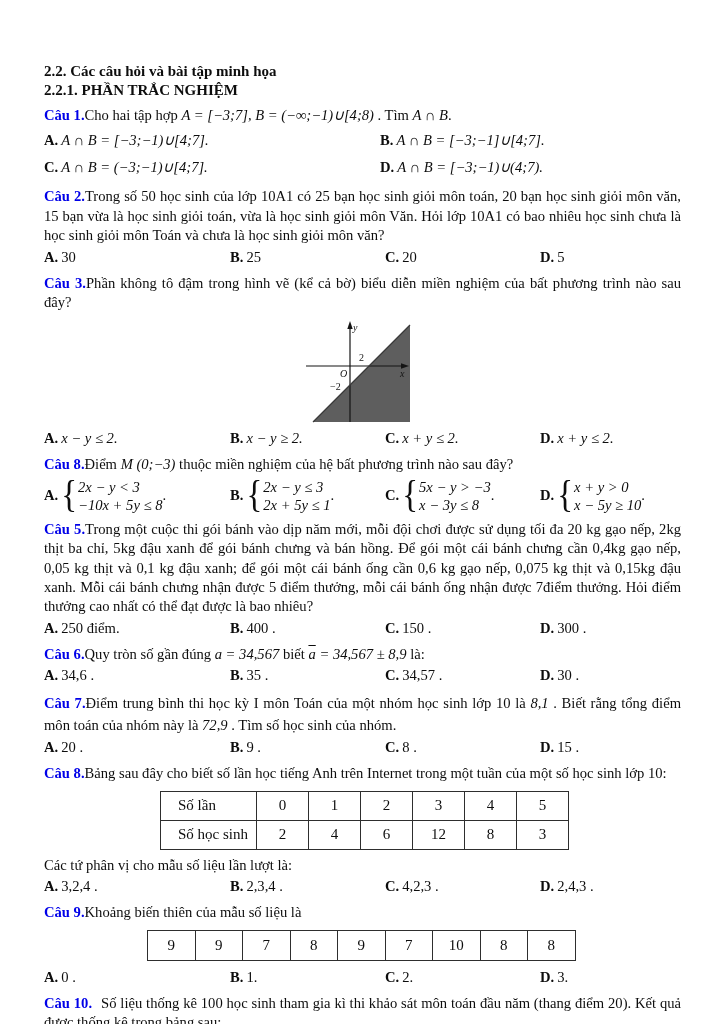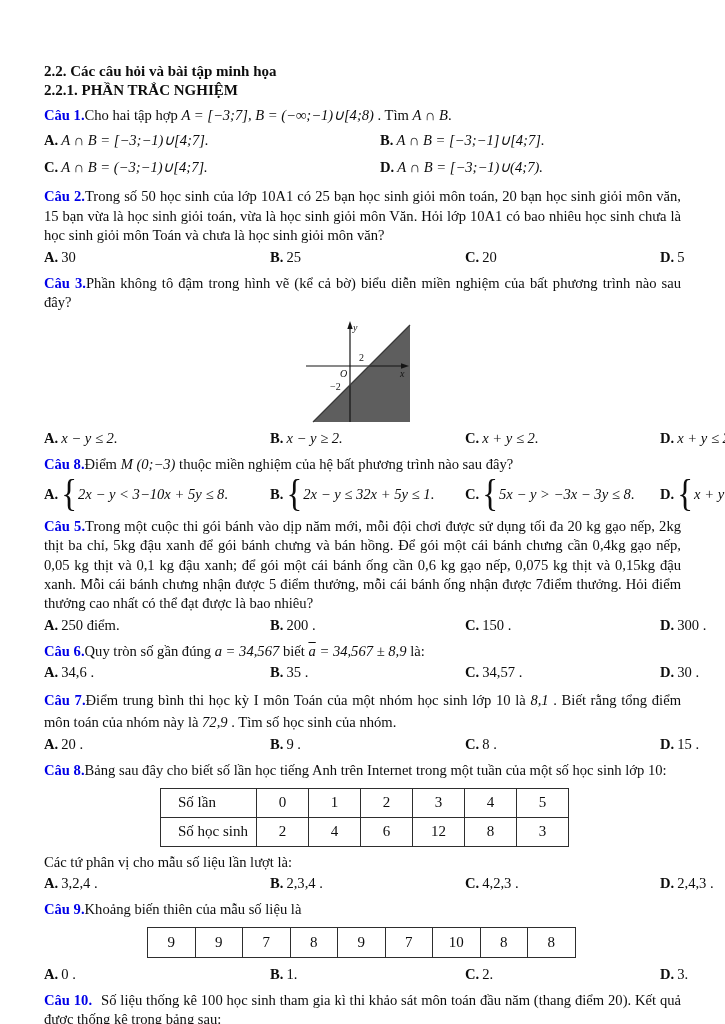--- a/index.html
+++ b/index.html
@@ -11,28 +11,28 @@
   }
   .page { padding:62px 44px 0 44px;border-radius:24px; }
   .h1,.h2 { font-weight:bold; font-size:15px; line-height:19px; }
   .q { margin-top:2px; }
   .qtext { text-align:justify; line-height:19.4px; margin-top:6px; }
   .qlabel { color:#0000e8; font-weight:bold; }
   .qlabel.sp { margin-right:9px; }
   .math { font-style:italic; }
   .bar { text-decoration:overline; }
   .okey { font-weight:bold; margin-right:3px; }
-  .opts { display:grid; grid-template-columns:186px 155px 155px 141px; line-height:21px; margin:1px 0 2px 0;gap:40px; }
+  .opts { display:grid; grid-template-columns:186px 155px 155px 141px; line-height:21px; margin:1px 0 2px 0; }
   .opts2 { display:grid; grid-template-columns:336px 301px; line-height:27px; margin:2px 0; }
   .opt { white-space:nowrap; }
   .optstall { margin:3px 0 4px 0; }
   .optstall .opt { display:flex; align-items:center; }
   .sys { display:inline-flex; align-items:center; }
   .brace { font-size:33px; font-weight:400; line-height:1; transform:scaleY(1.12); font-style:normal; }
-  .sysrows { display:inline-flex; line-height:18px; margin-left:1px; }
+  .sysrows { display:inline-flex; flex-direction:column; line-height:18px; margin-left:1px; }
   .figwrap { margin:7px 0 4px 259px; width:110px; height:105px; }
   .fig text { font-family:"Liberation Serif", serif; }
   table { border-collapse:collapse; }
   td { border:1px solid #2e2e2e; text-align:center; }
   .t8 { margin:7px 12px 4px 116px; font-size:15px; }
   .t8 td { width:52px; height:29px; }
   .t8 td.lab { width:96px; text-align:left; padding-left:17px; }
   .t9 { margin:7px 0 6px 103px; font-size:15px; }
   .t9 td { width:47.5px; height:30px; }
   .t10 { margin:7px 0 0 96px; font-size:13.5px; color:#2a2a2a; }
@@ -140,21 +140,21 @@
           </span>
           <span>.</span>
         </div>
     </div>
   </div>
 
   <div class="q">
     <p class="qtext"><span class="qlabel">Câu 5.</span><span>Trong một cuộc thi gói bánh vào dịp năm mới, mỗi đội chơi được sử dụng tối đa 20 kg gạo nếp, 2kg thịt ba chỉ, 5kg đậu xanh để gói bánh chưng và bán hồng. Để gói một cái bánh chưng cần 0,4kg gạo nếp, 0,05 kg thịt và 0,1 kg đậu xanh; để gói một cái bánh ống cần 0,6 kg gạo nếp, 0,075 kg thịt và 0,15kg đậu xanh. Mỗi cái bánh chưng nhận được 5 điểm thưởng, mỗi cái bánh ống nhận được 7điểm thưởng. Hỏi điểm thưởng cao nhất có thể đạt được là bao nhiêu?</span></p>
     <div class="opts">
       <div class="opt"><span class="okey">A.</span><span>250 điểm.</span></div>
-      <div class="opt"><span class="okey">B.</span><span>200 .</span></div>
+      <div class="opt"><span class="okey">B.</span><span>400 .</span></div>
       <div class="opt"><span class="okey">C.</span><span>150 .</span></div>
       <div class="opt"><span class="okey">D.</span><span>300 .</span></div>
     </div>
   </div>
 
   <div class="q">
     <p class="qtext"><span class="qlabel">Câu 6.</span><span>Quy tròn số gần đúng </span><span class="math">a = 34,567</span><span> biết </span><span class="math bar">a</span><span class="math"> = 34,567 ± 8,9</span><span> là:</span></p>
     <div class="opts">
       <div class="opt"><span class="okey">A.</span><span>34,6 .</span></div>
       <div class="opt"><span class="okey">B.</span><span>35 .</span></div>

